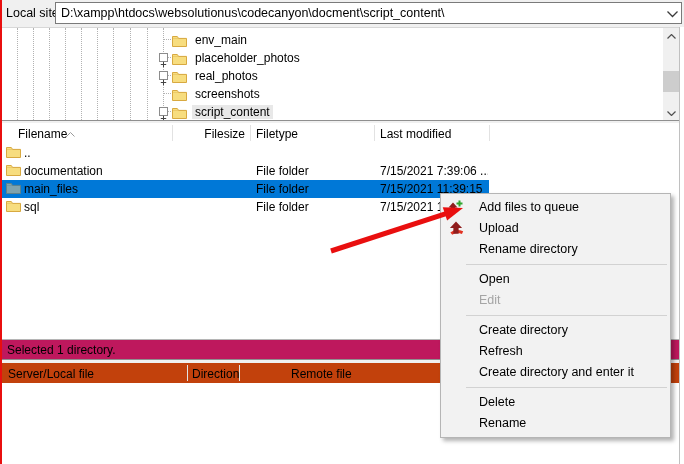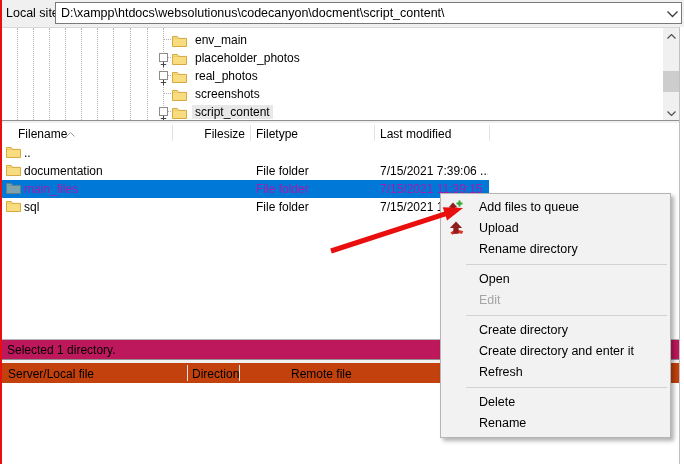--- a/index.html
+++ b/index.html
@@ -50,21 +50,21 @@
   #file-header { left:2px; top:123px; width:678px; height:20px; background:#fff; }
   .hdr-cell { position:absolute; top:4px; font-size:12px; color:#000;
     white-space:nowrap; }
   .hdr-div { position:absolute; top:2px; height:16px; width:1px; background:#e2e2e2; }
   #sort-asc { position:absolute; left:64px; top:0px; }
   #file-rows { left:2px; top:143px; width:678px; height:196px; background:#fff; }
   .frow { position:absolute; left:0; width:678px; height:18px; font-size:12px; }
   .frow .selband { position:absolute; left:0; top:0; width:487px; height:18px;
     background:#0078d7; }
   .fcell { position:absolute; top:2px; white-space:nowrap; overflow:hidden; color:#000; }
-  .frow.selected .fcell { color:#a21caf; }
+  .frow.selected .fcell { color:#000000; }
   .ficon { position:absolute; left:4px; top:2px; }
 
   
   #status-bar { left:2px; top:339px; width:678px; height:20px; background:#be185d;
     border-top:1px solid #b5b5b5; }
   #status-text { position:absolute; left:5px; top:3px; font-size:12px; color:#000; }
 
   
   #queue-header { left:2px; top:363px; width:678px; height:20px; background:#c2410c; }
   #queue-body { left:2px; top:383px; width:678px; height:81px; background:#fff; }
@@ -265,22 +265,22 @@
       <div class="mi"><span class="mico"><svg width="16" height="15" viewBox="0 0 16 16">
             <path d="M3 13.5 Q8 9.5 15 12.5" stroke="#e23222" stroke-width="3.2" fill="none"></path>
             <path d="M8 0.5 L14.5 7.5 H10.8 V13.5 H5.2 V7.5 H1.5 Z" fill="#8f1d1d"></path>
           </svg></span><span>Upload</span></div>
       <div class="mi"><span>Rename directory</span></div>
       <div class="msep"></div>
       <div class="mi"><span>Open</span></div>
       <div class="mi disabled"><span>Edit</span></div>
       <div class="msep"></div>
       <div class="mi"><span>Create directory</span></div>
+      <div class="mi"><span>Refresh</span></div>
       <div class="mi"><span>Create directory and enter it</span></div>
-      <div class="mi"><span>Refresh</span></div>
       <div class="msep"></div>
       <div class="mi"><span>Delete</span></div>
       <div class="mi"><span>Rename</span></div>
     </div>
 
   <svg class="abs" id="arrow-overlay" viewBox="0 0 684 464">
       <line x1="331" y1="251" x2="446.83602418816594" y2="213.26553757506713" stroke="#e90f0f" stroke-width="5"></line>
       <polygon points="463,208 447.102542505919,220.54076732994787 442.76621744409897,207.22925783784927" fill="#e90f0f"></polygon>
     </svg>
 

